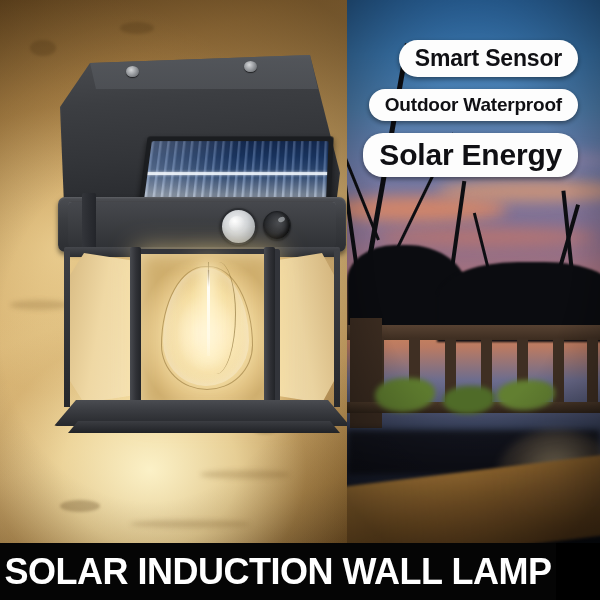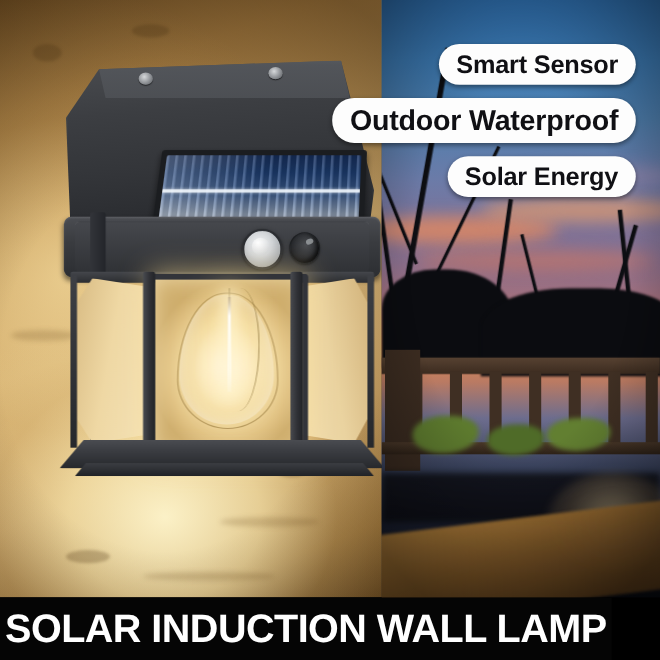--- a/index.html
+++ b/index.html
@@ -120,22 +120,22 @@
   .lamp-glow-r{position:absolute;left:150px;top:430px;width:120px;height:90px;border-radius:50%;
     background:radial-gradient(circle,rgba(255,228,170,.55) 0%,rgba(255,210,140,.18) 55%,rgba(255,200,120,0) 100%);filter:blur(4px);}
   .right-vignette{position:absolute;inset:0;background:radial-gradient(ellipse 200px 330px at 50% 45%, rgba(0,0,0,0) 50%, rgba(0,0,0,.45) 100%);}
 
   
   .badges{position:absolute;right:22px;top:40px;display:flex;flex-direction:column;align-items:flex-end;gap:12px;}
   .badge{background:#fdfdfd;border-radius:20px;padding:5px 16px;color:#101014;
     font-weight:bold;letter-spacing:-.2px;white-space:nowrap;
     box-shadow:0 2px 5px rgba(0,0,0,.45);}
   .badge-1{font-size:23px;}
-  .badge-2{font-size:26px;}
-  .badge-3{font-size:23px;}
+  .badge-2{font-size:19px;}
+  .badge-3{font-size:30px;}
 
   
   .banner{position:absolute;left:0;top:543px;width:556px;height:57px;background:#050505;
     display:flex;align-items:center;justify-content:center;}
   .banner-text{color:#ffffff;font-size:36px;font-weight:bold;letter-spacing:-.5px;
     text-transform:uppercase;white-space:nowrap;}
 </style>
 </head>
 <body>
 

